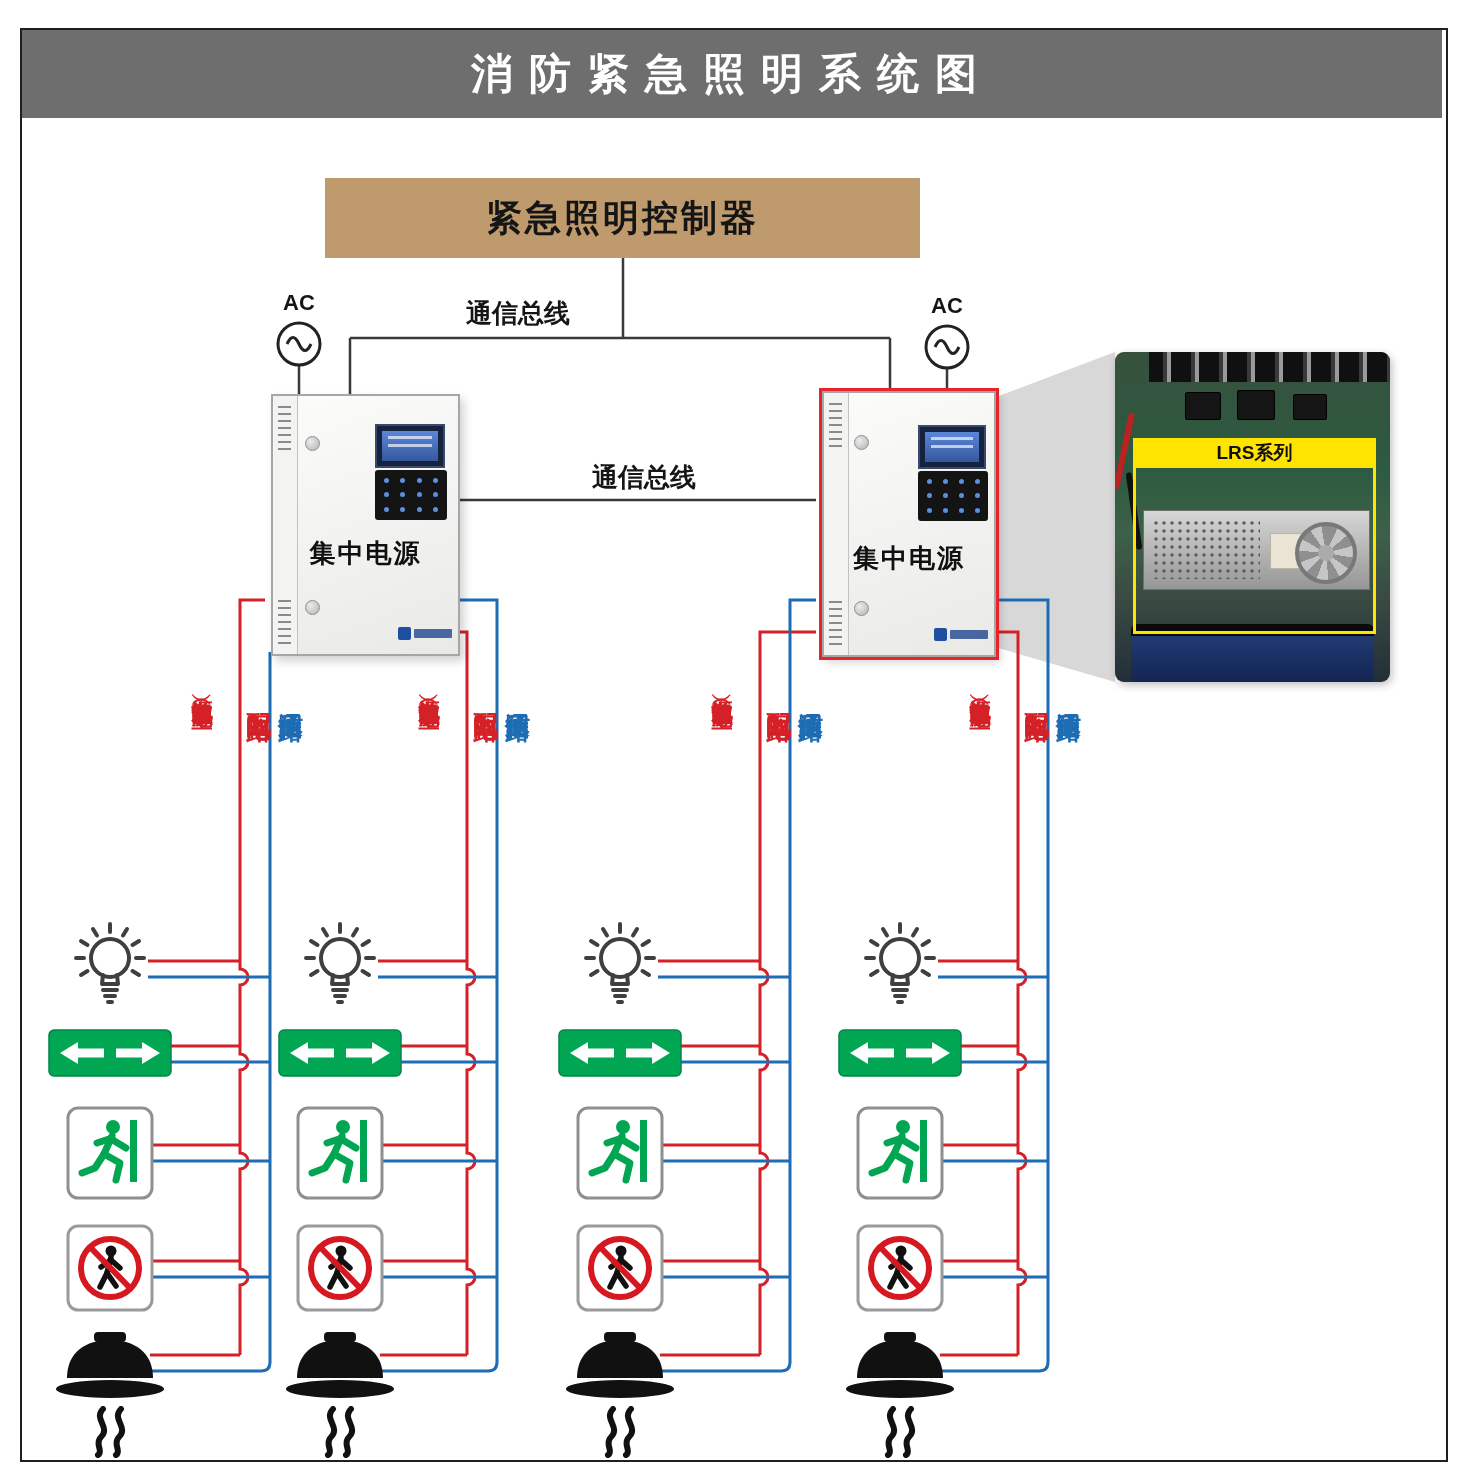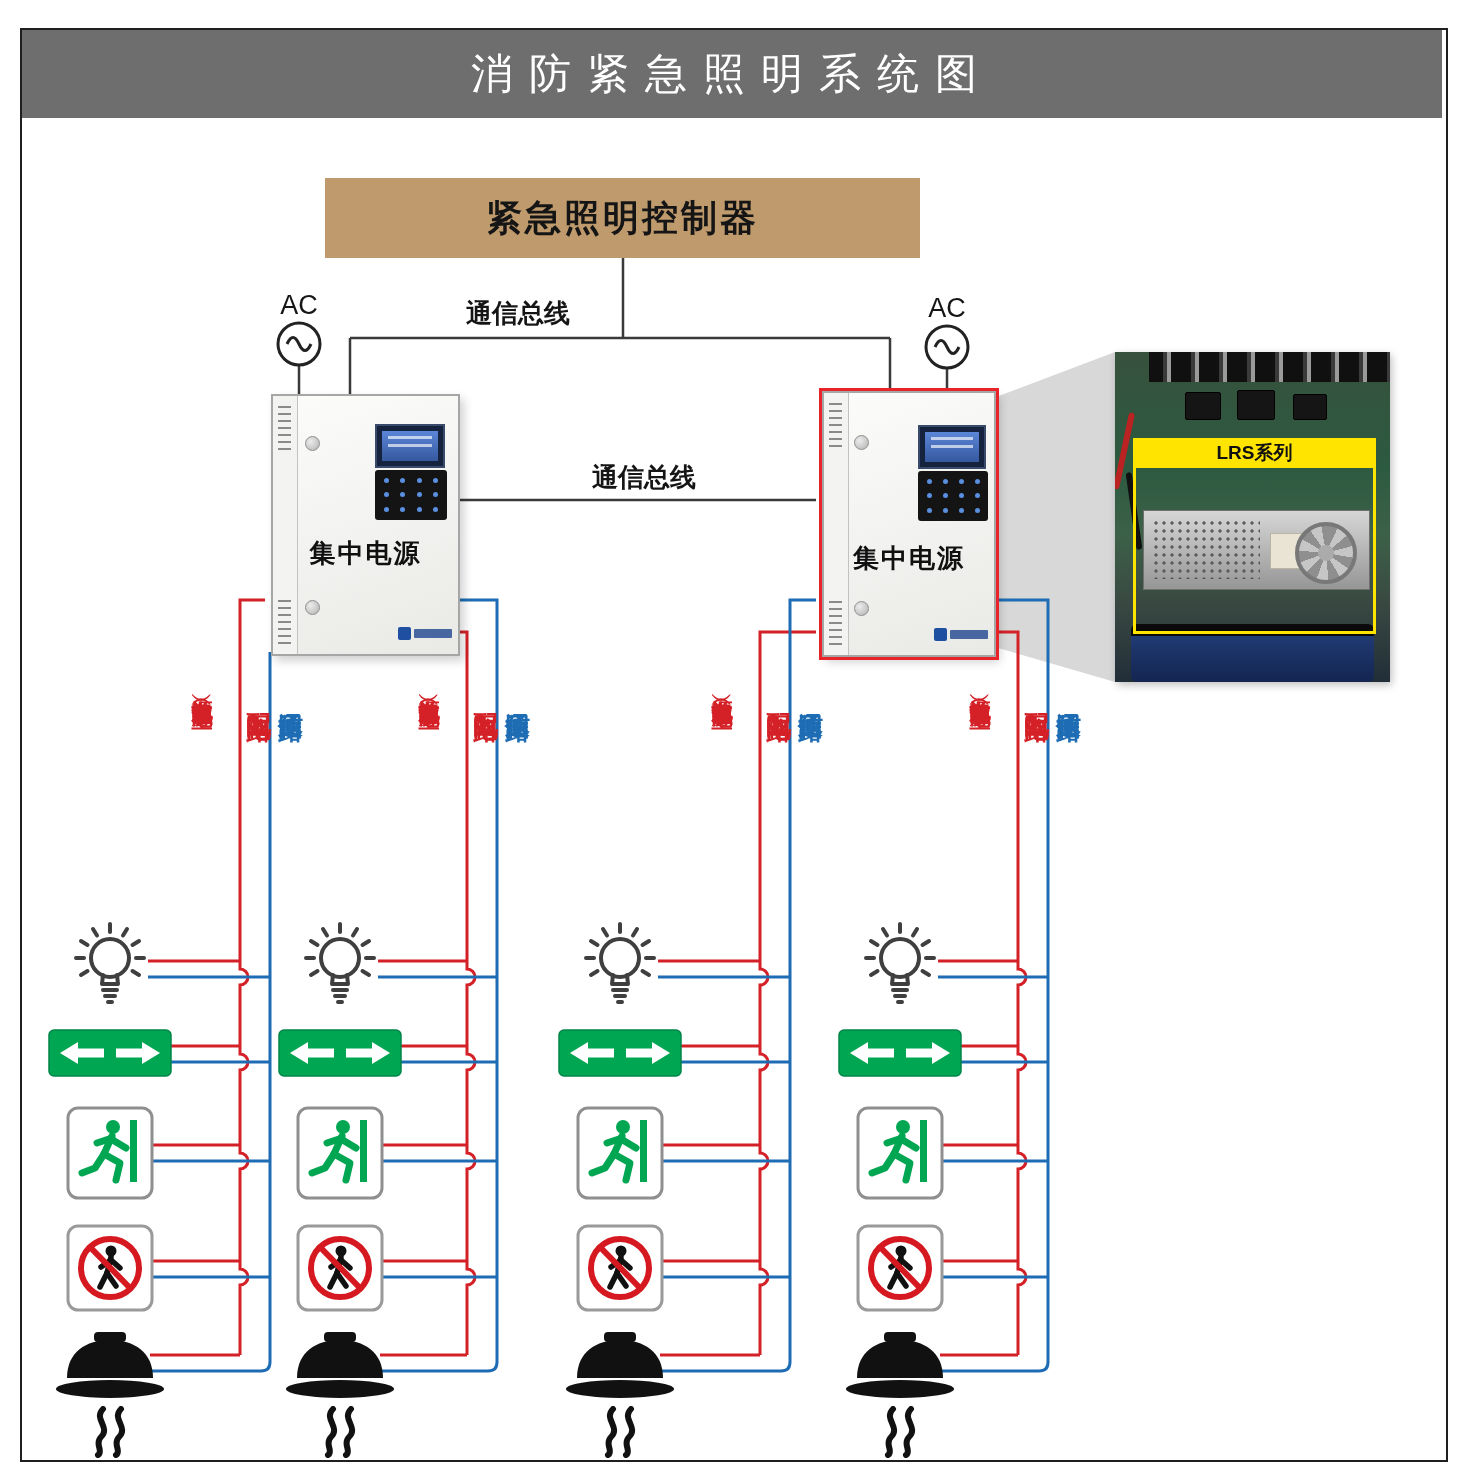--- a/index.html
+++ b/index.html
@@ -1,26 +1,26 @@
 <!DOCTYPE html>
 <html><head>
 <meta charset="utf-8">
 <style>
   html,body{margin:0;padding:0;background:#fff;}
   body{position:relative;width:1466px;height:1482px;font-family:"Liberation Sans",sans-serif;overflow:hidden;}
   
   .frame{position:absolute;left:20px;top:28px;width:1424px;height:1430px;border:2px solid #1f1f1f;background:#fff;}
   .titlebar{position:absolute;left:22px;top:30px;width:1420px;height:88px;background:#6e6e6e;color:#fff;
-    display:flex;align-items:center;justify-content:center;font-size:42px;font-weight:400;letter-spacing:16px;}
+    display:flex;align-items:center;justify-content:center;font-size:42px;font-weight:700;letter-spacing:16px;}
   
   .controller{position:absolute;left:325px;top:178px;width:595px;height:80px;background:#bf9a6d;
     display:flex;align-items:center;justify-content:center;font-size:36px;font-weight:700;color:#151515;letter-spacing:3px;}
   
   .buslabel{position:absolute;font-size:26px;font-weight:700;color:#151515;text-align:right;}
-  .aclabel{position:absolute;font-size:27px;font-weight:400;color:#151515;text-align:center;width:54px;}
+  .aclabel{position:absolute;font-size:22px;font-weight:700;color:#151515;text-align:center;width:54px;}
   
   svg.layer{position:absolute;left:0;top:0;z-index:1;}
   
   .cab{position:absolute;z-index:3;background:linear-gradient(160deg,#fcfcfb,#e9e9e6);border:2px solid #a6a6a6;
     box-shadow:4px 5px 9px rgba(0,0,0,.18);margin-left:6px;}
   .cab.hl{box-shadow:0 0 0 3px #e8232a,4px 5px 9px rgba(0,0,0,.18);}
   .hinge{position:absolute;left:0;top:0;bottom:0;width:24px;border-right:1.5px solid #c2c2c2;background:#f3f3f1;}
   .vents{position:absolute;left:5px;display:flex;flex-direction:column;gap:5px;}
   .vents i{display:block;width:13px;height:2px;background:#8a8a8a;}
   .vents.vt{top:10px;} .vents.vb{bottom:10px;}
@@ -28,21 +28,21 @@
   .screen{position:absolute;background:#16233f;border:2px solid #3a4a6a;}
   .screen .lcd{position:absolute;left:5px;right:5px;top:5px;bottom:5px;background:linear-gradient(#5b86d8,#35589e);}
   .screen .lcd i{display:block;height:3px;margin:5px 6px 0 6px;background:rgba(255,255,255,.65);}
   .keypad{position:absolute;background:#141414;border-radius:3px;display:grid;grid-template-columns:repeat(4,1fr);place-items:center;padding:3px;}
   .keypad i{width:5px;height:5px;border-radius:50%;background:#5a8fe0;}
   .cab-label{position:absolute;width:100%;text-align:center;font-size:26px;font-weight:700;color:#101010;letter-spacing:2px;}
   .logo{position:absolute;right:6px;bottom:14px;display:flex;gap:3px;align-items:center;}
   .logo .lm{width:13px;height:13px;background:#1e4fa0;border-radius:2px;}
   .logo .lt{width:38px;height:9px;background:#2b4f93;border-radius:1px;opacity:.85;}
   
-  .photo{position:absolute;left:1115px;top:352px;width:275px;height:330px;background:#fca5a5;overflow:hidden;z-index:2;box-shadow:2px 3px 8px rgba(0,0,0,.25);}
+  .photo{position:absolute;left:1115px;top:352px;width:275px;height:330px;background:#fca5a5;overflow:hidden;z-index:2;box-shadow:2px 3px 8px rgba(0,0,0,.25);border-radius:9px;}
   .ph-board{position:absolute;inset:0;background:linear-gradient(180deg,#37513d 0%,#2c5a40 35%,#3c6148 55%,#3a4a42 75%,#222e38 100%);}
   .ph-term{position:absolute;left:34px;top:0;right:0;height:30px;background:repeating-linear-gradient(90deg,#101010 0 14px,#3a3a3a 14px 18px,#9a9a9a 18px 22px,#101010 22px 28px);}
   .chip{position:absolute;background:#151515;border:1px solid #000;border-radius:2px;}
   .cap{position:absolute;width:15px;height:15px;border-radius:50%;background:radial-gradient(circle at 35% 35%,#4a7fd0,#173a78);}
   .wire{position:absolute;width:6px;height:78px;border-radius:4px;}
   .ph-psu{position:absolute;left:28px;top:158px;width:225px;height:78px;background:linear-gradient(#d6d6d6,#969696);border:1px solid #6f6f6f;}
   .psu-vents{position:absolute;left:8px;top:8px;width:108px;height:60px;background-image:radial-gradient(#5c5c5c 1.5px,transparent 1.7px);background-size:8px 8px;}
   .fan{position:absolute;right:12px;top:11px;width:54px;height:54px;border-radius:50%;border:4px solid #787878;
     background:repeating-conic-gradient(#8f8f8f 0 25deg,#c6c6c6 25deg 50deg);}
   .fan-cap{position:absolute;left:19px;top:19px;width:16px;height:16px;border-radius:50%;background:#ababab;}

